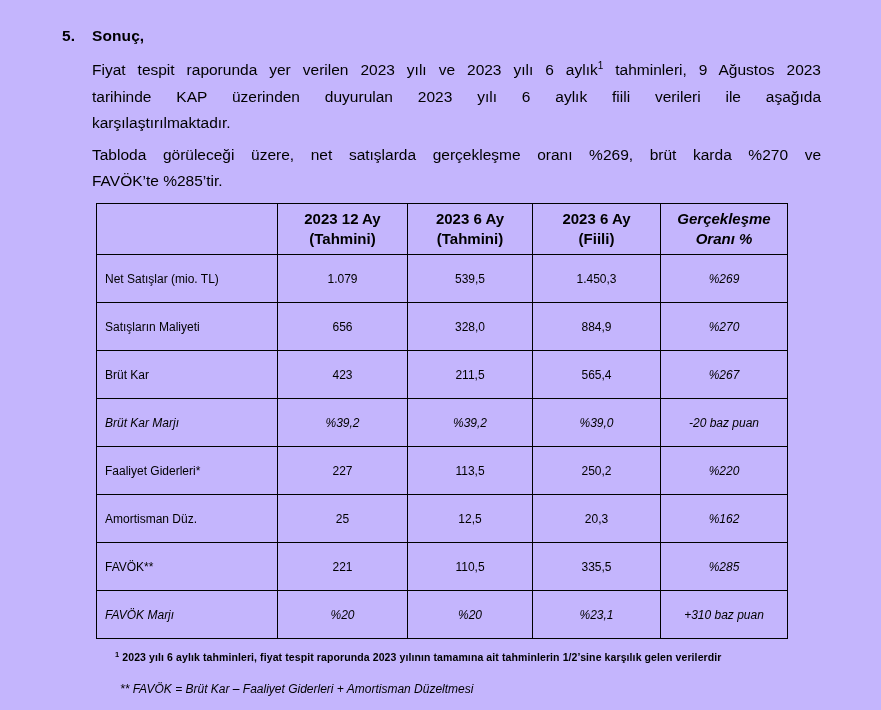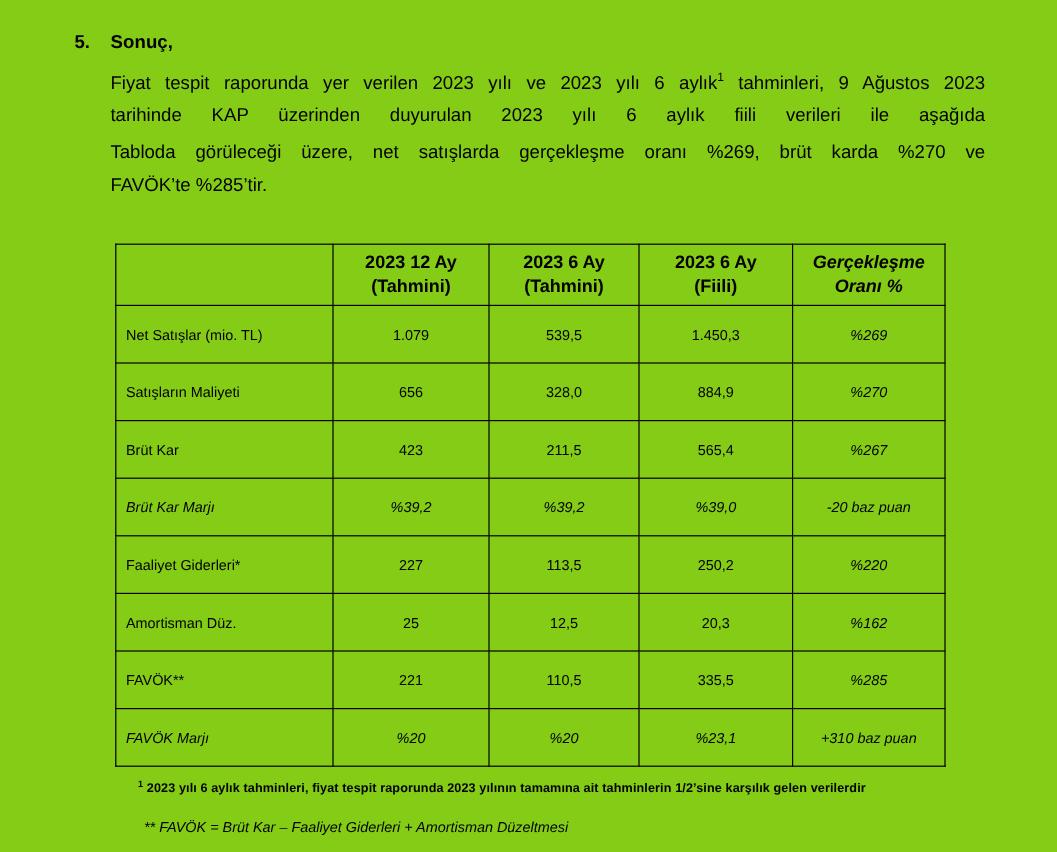--- a/index.html
+++ b/index.html
@@ -6,21 +6,21 @@
     margin: 0;
     padding: 0;
     background: #ffffff;
     color: #000000;
     font-family: "Liberation Sans", sans-serif;
   }
   .doc {
     position: relative;
     width: 881px;
     height: 710px;
-    background: #84cc16;
+    background: #c4b5fd;
     overflow: hidden;
   }
   
   .heading {
     position: absolute;
     left: 62px;
     top: 27px;
     font-size: 15.5px;
     font-weight: bold;
     letter-spacing: 0.1px;
@@ -125,20 +125,21 @@
 <div class="doc">
 
   <div class="heading">
     <span class="num">5.</span><span>Sonuç,</span>
   </div>
 
   <div class="paras">
     <div class="p1">
       <div class="pline"><span>Fiyat tespit raporunda yer verilen 2023 yılı ve 2023 yılı 6 aylık</span><sup class="body-sup">1</sup><span> tahminleri, 9 Ağustos 2023</span></div>
       <div class="pline">tarihinde KAP üzerinden duyurulan 2023 yılı 6 aylık fiili verileri ile aşağıda</div>
+      <div class="pline plast">karşılaştırılmaktadır.</div>
     </div>
     <div class="p2">
       <div class="pline">Tabloda görüleceği üzere, net satışlarda gerçekleşme oranı %269, brüt karda %270 ve</div>
       <div class="pline plast">FAVÖK’te %285’tir.</div>
     </div>
   </div>
 
   <table class="cmp">
     <colgroup>
       <col style="width:181px">

